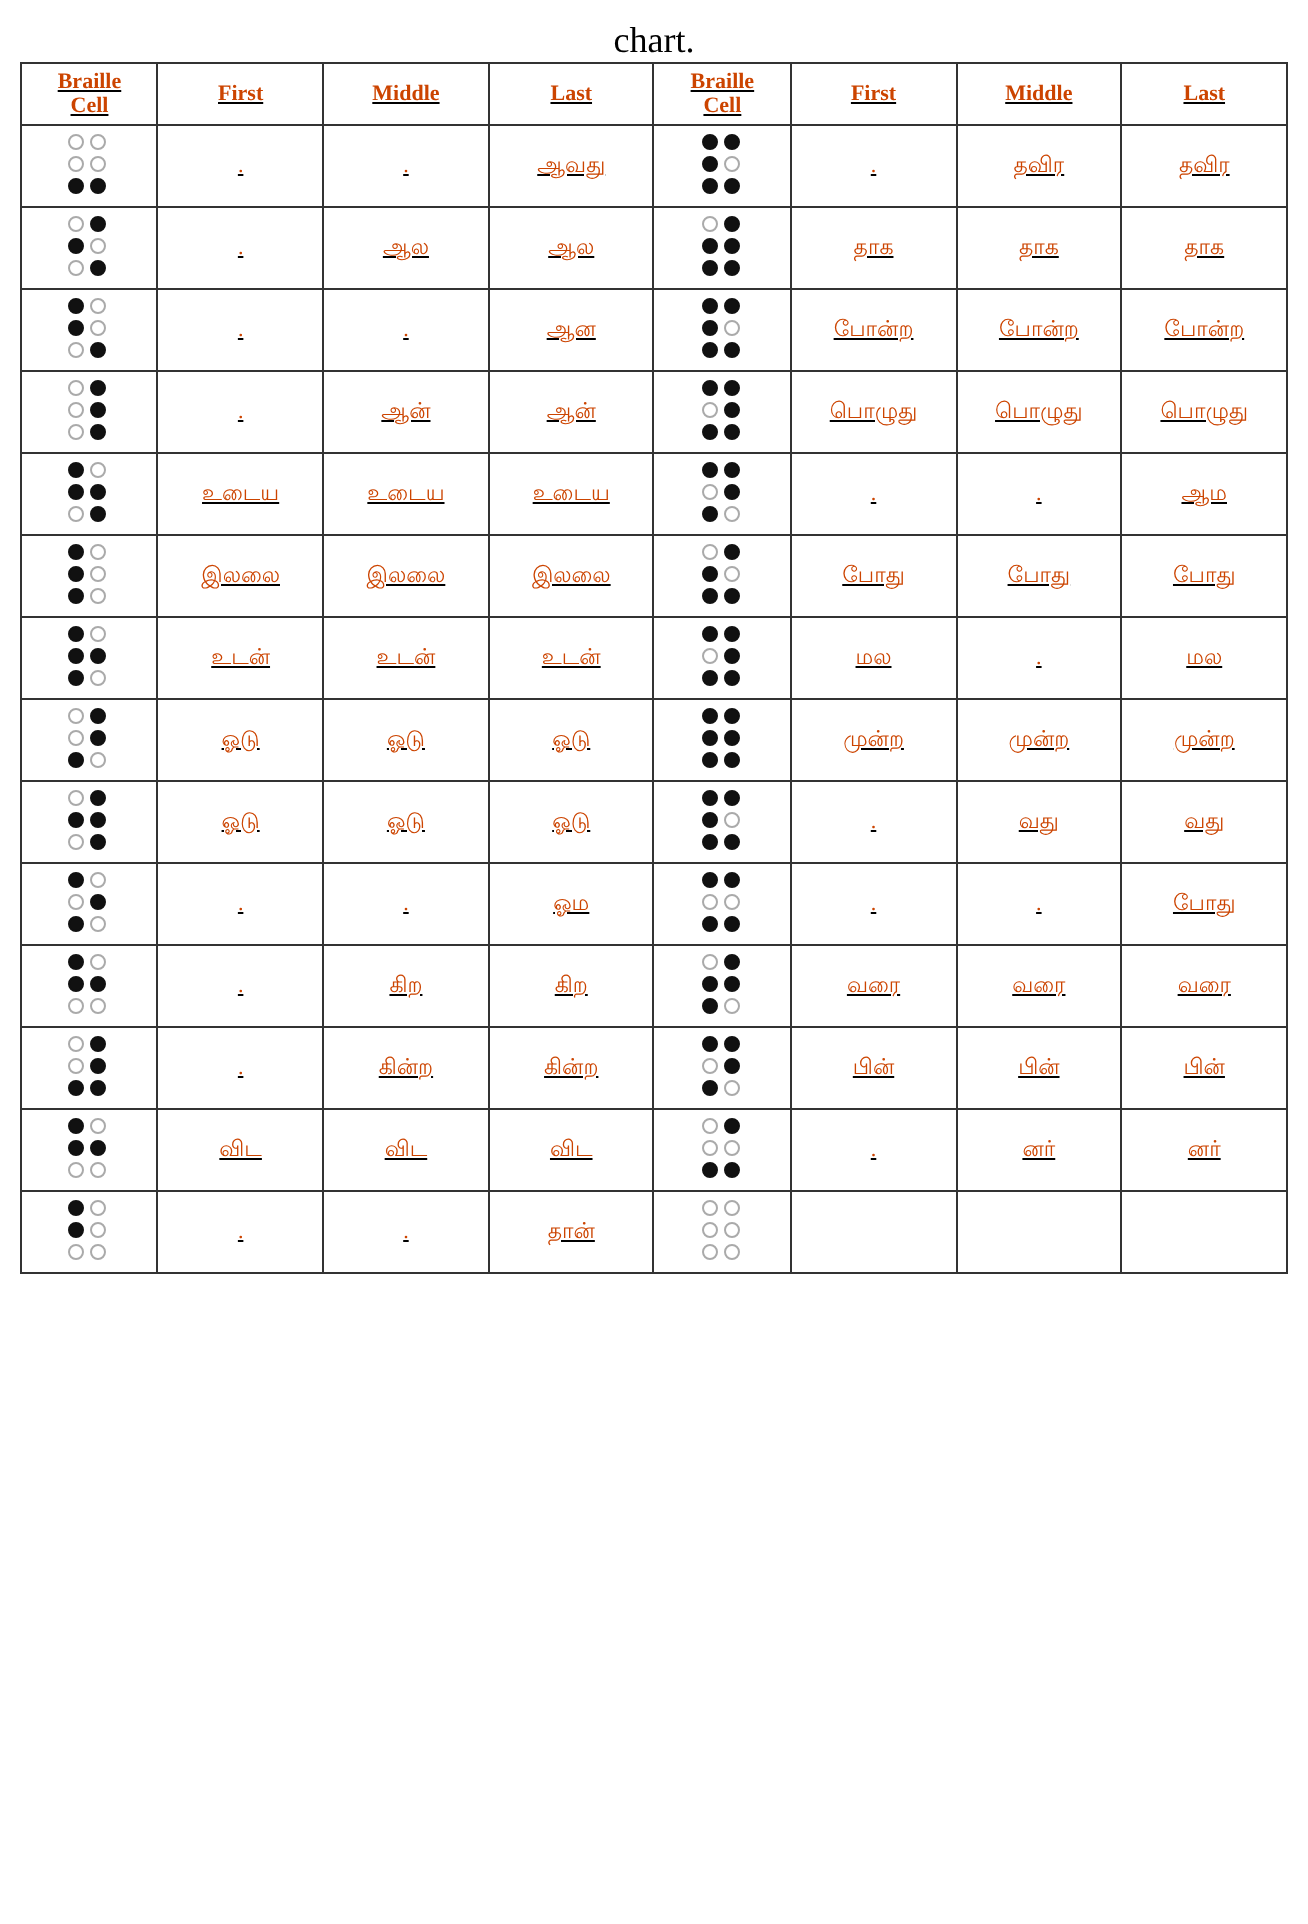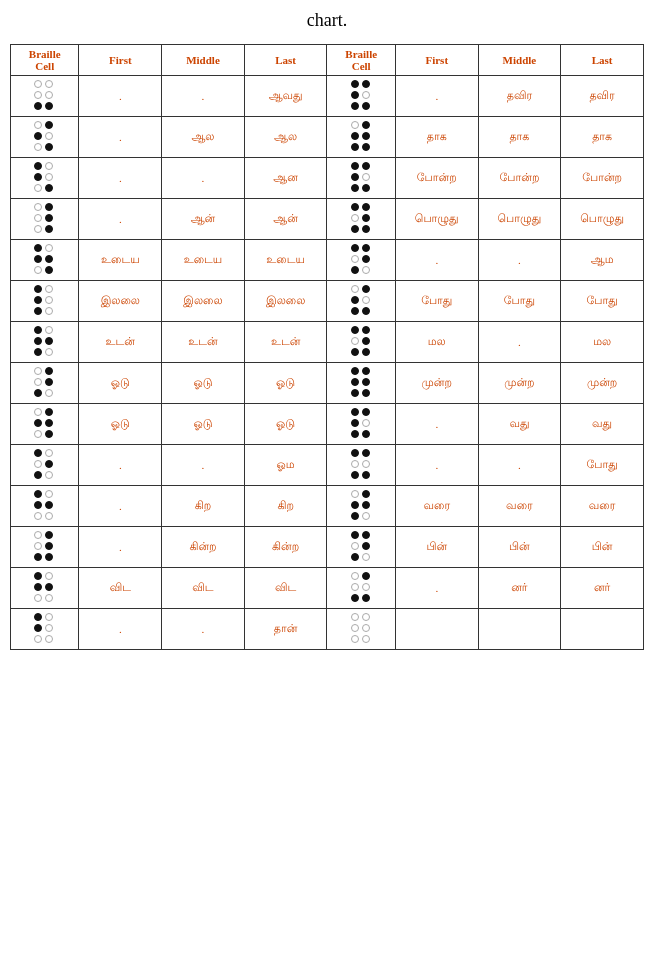--- a/index.html
+++ b/index.html
@@ -6,26 +6,27 @@
     body {
       font-family: serif;
       background: #fff;
       width: 654px;
       min-height: 962px;
       padding: 10px;
     }
     .title {
       text-align: center;
       font-size: 18px;
-      margin-bottom: 13px;
+      margin-bottom: 0;
     }
     .main-table {
       width: 100%;
       border-collapse: collapse;
       font-size: 11px;
+      text-decoration: underline;
     }
     .main-table td, .main-table th {
       border: 1px solid #333;
       text-align: center;
       vertical-align: middle;
       padding: 2px 2px;
     }
     .main-table th {
       font-weight: bold;
       color: #cc4400;

